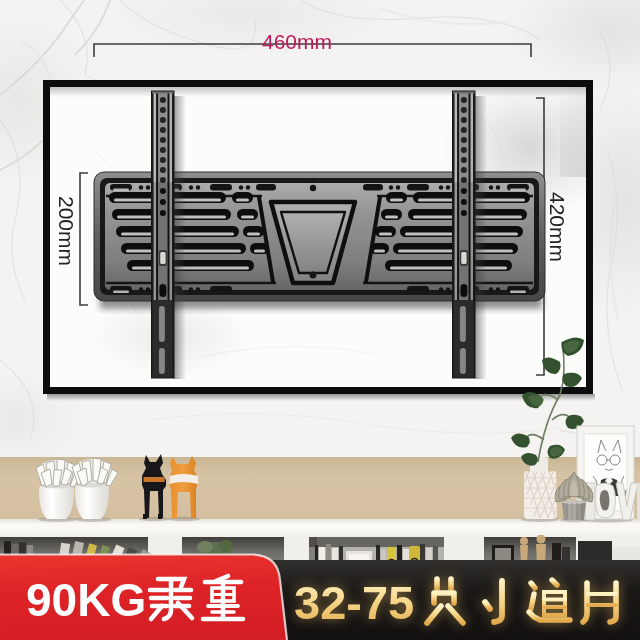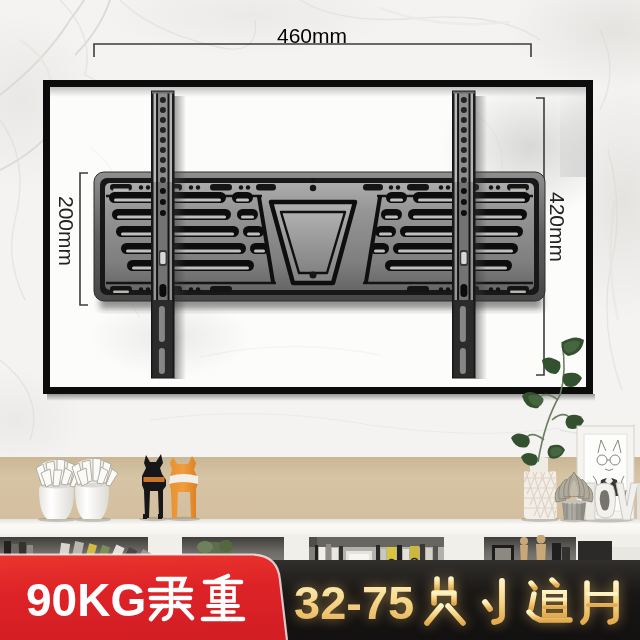--- a/index.html
+++ b/index.html
@@ -162,21 +162,21 @@
   <g stroke="#3c3c3c" stroke-width="1.6" fill="none">
 
     <path d="M94,57 L94,44 L531,44 L531,57"></path>
 
     <path d="M88,173 L80,173 L80,305 L88,305"></path>
 
     <path d="M536,98 L544,98 L544,375 L536,375"></path>
   </g>
 </svg>
 
-<div class="abs" style="left:262px;top:24px;width:100px;text-align:center;font-size:21px;color:#000000;">460mm</div>
+<div class="abs" style="left:262px;top:30px;width:100px;font-size:21px;color:#be185d;">460mm</div>
 
 <div class="abs" style="left:16px;top:219px;width:100px;text-align:center;font-size:21px;color:#222;transform:rotate(90deg);">200mm</div>
 
 <div class="abs" style="left:507px;top:215px;width:100px;text-align:center;font-size:21px;color:#222;transform:rotate(90deg);">420mm</div>
 
 <svg class="abs" style="left:0;top:0;" width="640" height="420" viewBox="0 0 640 420">
   <defs>
     <linearGradient id="plateface" x1="0" y1="0" x2="0" y2="1">
       <stop offset="0" stop-color="#acacac"></stop>
           <stop offset="0.25" stop-color="#969696"></stop>

